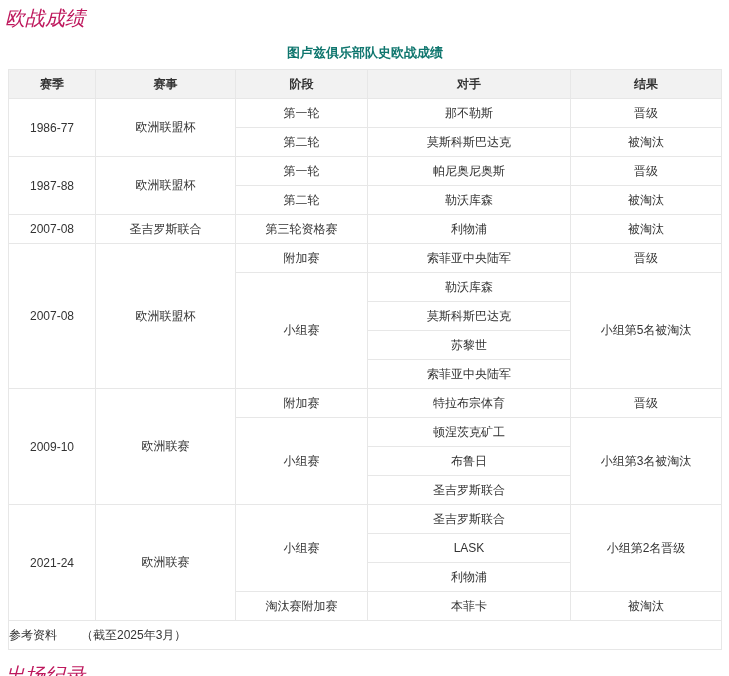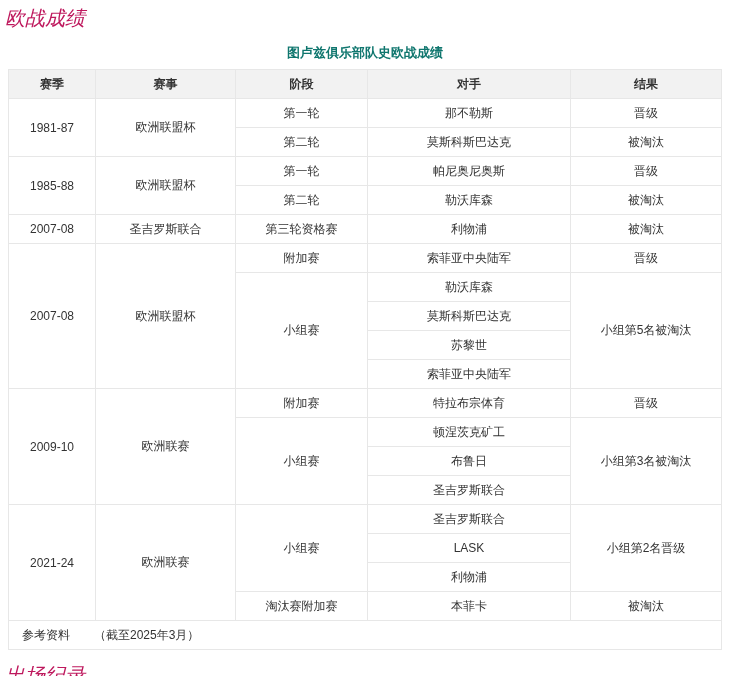--- a/index.html
+++ b/index.html
@@ -50,21 +50,21 @@
     overflow: hidden;
     white-space: nowrap;
     margin-left: 37px;
   }
   table.euro-table th {
     background: #f2f2f2;
     font-weight: 700;
   }
   table.euro-table td.footer-cell {
     text-align: left;
-    padding-left: 13px;
+    padding-left: 0;
   }
   .footer-note {
     margin-left: 24px;
   }
   .col-season  { width: 87px;  }
   .col-comp    { width: 140px; }
   .col-stage   { width: 132px; }
   .col-opp     { width: 203px; }
   .col-result  { width: 151px; }
   .next-heading {
@@ -90,33 +90,33 @@
       <tr>
           <th>赛季</th>
           <th>赛事</th>
           <th>阶段</th>
           <th>对手</th>
           <th>结果</th>
         </tr>
     </thead>
     <tbody>
         <tr>
-          <td rowspan="2">1981-87</td>
+          <td rowspan="2">1986-77</td>
           <td rowspan="2">欧洲联盟杯</td>
           <td>第一轮</td>
           <td>那不勒斯</td>
           <td>晋级</td>
         </tr>
         <tr>
           <td>第二轮</td>
           <td>莫斯科斯巴达克</td>
           <td>被淘汰</td>
         </tr>
         <tr>
-          <td rowspan="2">1985-88</td>
+          <td rowspan="2">1987-88</td>
           <td rowspan="2">欧洲联盟杯</td>
           <td>第一轮</td>
           <td>帕尼奥尼奥斯</td>
           <td>晋级</td>
         </tr>
         <tr>
           <td>第二轮</td>
           <td>勒沃库森</td>
           <td>被淘汰</td>
         </tr>

